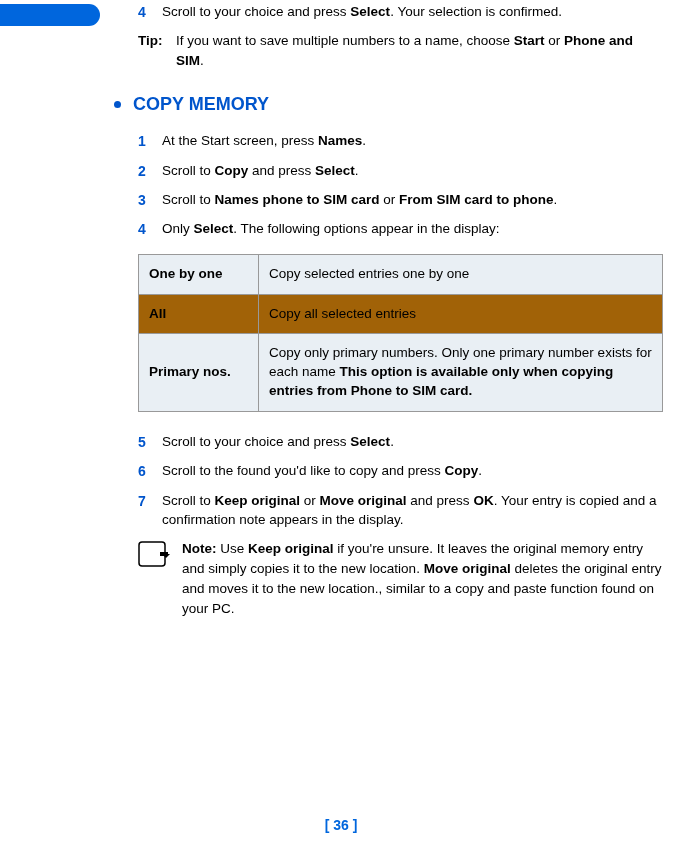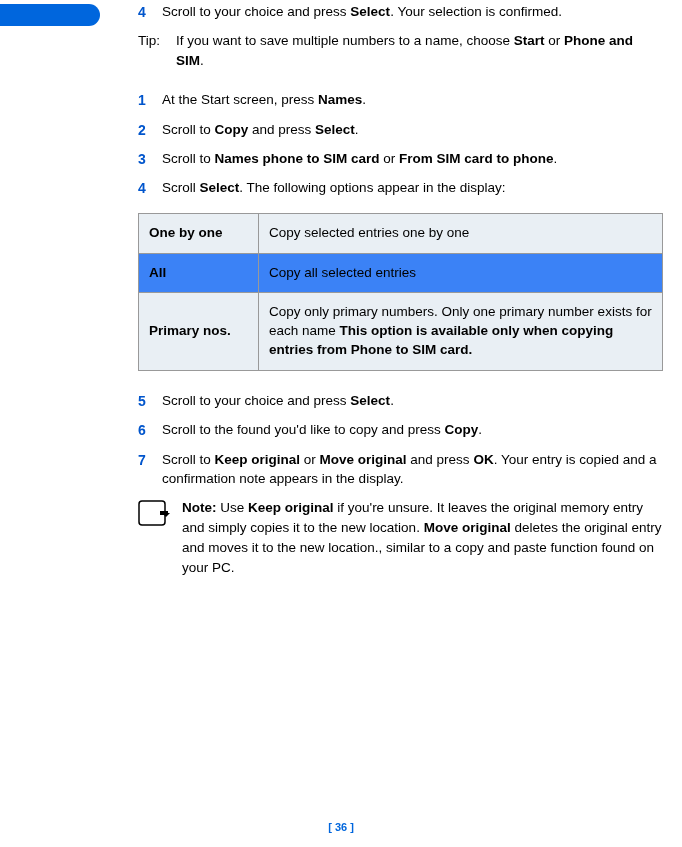--- a/index.html
+++ b/index.html
@@ -41,21 +41,21 @@
     .ol-text {
       flex: 1;
     }
     .ol-text b { font-weight: bold; }
     .tip-row {
       display: flex;
       margin-bottom: 20px;
       line-height: 1.45;
     }
     .tip-label {
-      font-weight: normal;
+      font-weight: bold;
       min-width: 38px;
       flex: 0 0 38px;
     }
     .tip-text { flex: 1; }
     .tip-text b { font-weight: bold; }
     .section-head {
       color: #0055cc;
       font-weight: bold;
       font-size: 18px;
       margin: 24px 0 16px -24px;
@@ -85,21 +85,21 @@
       padding: 10px 10px;
       vertical-align: middle;
       line-height: 1.4;
       font-size: 13.5px;
     }
     table.opts td.left {
       width: 120px;
       font-weight: bold;
     }
     tr.shaded td { background: #e9eff4; }
-    tr.plain td { background: #3b82f6; }
+    tr.plain td { background: #a16207; }
     .note-row {
       display: flex;
       align-items: flex-start;
       margin-top: 4px;
     }
     .note-icon {
       flex: 0 0 34px;
       height: 30px;
       margin-right: 10px;
       margin-top: 2px;
@@ -109,21 +109,21 @@
       line-height: 1.48;
     }
     .note-text b { font-weight: bold; }
     .footer {
       position: absolute;
       bottom: 14px;
       left: 0;
       width: 100%;
       text-align: center;
       color: #0066dd;
-      font-size: 11px;
+      font-size: 14px;
       font-weight: bold;
     }
   </style>
 </head>
 <body>
 
 <div class="tab-marker"></div>
 
 <div class="content">
 
@@ -134,20 +134,24 @@
     </div>
   </div>
 
   <div class="tip-row">
     <div class="tip-label">Tip:</div>
     <div class="tip-text">
       <span>If you want to save multiple numbers to a name, choose </span><b>Start</b><span> or </span><b>Phone and SIM</b><span>.</span>
     </div>
   </div>
 
+  <div class="section-head">
+    <span class="bullet-dot"></span>
+    <span>COPY MEMORY</span>
+  </div>
 
 
   <div class="ol-item">
     <div class="ol-num">1</div>
     <div class="ol-text">
       <span>At the Start screen, press </span><b>Names</b><span>.</span>
     </div>
   </div>
   <div class="ol-item">
     <div class="ol-num">2</div>
@@ -157,21 +161,21 @@
   </div>
   <div class="ol-item">
     <div class="ol-num">3</div>
     <div class="ol-text">
       <span>Scroll to </span><b>Names phone to SIM card</b><span> or </span><b>From SIM card to phone</b><span>.</span>
     </div>
   </div>
   <div class="ol-item">
     <div class="ol-num">4</div>
     <div class="ol-text">
-      <span>Scroll </span><b>Select</b><span>. The following options appear in the display:</span>
+      <span>Only </span><b>Select</b><span>. The following options appear in the display:</span>
     </div>
   </div>
 
   <table class="opts">
     <tbody>
         <tr class="shaded">
       <td class="left">One by one</td>
       <td>Copy selected entries one by one</td>
     </tr>
     <tr class="plain">

